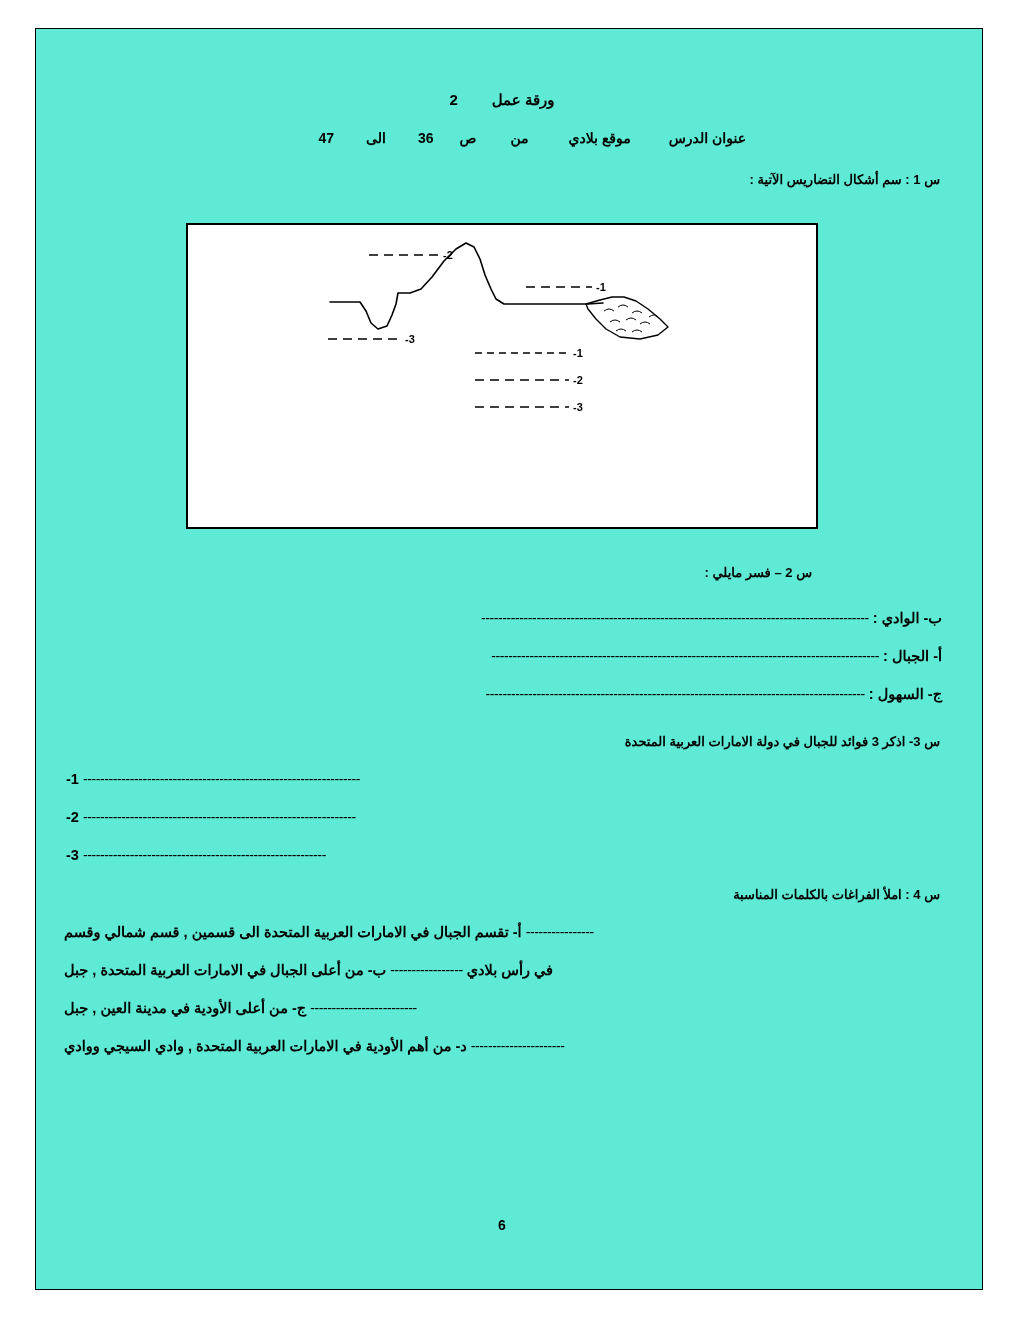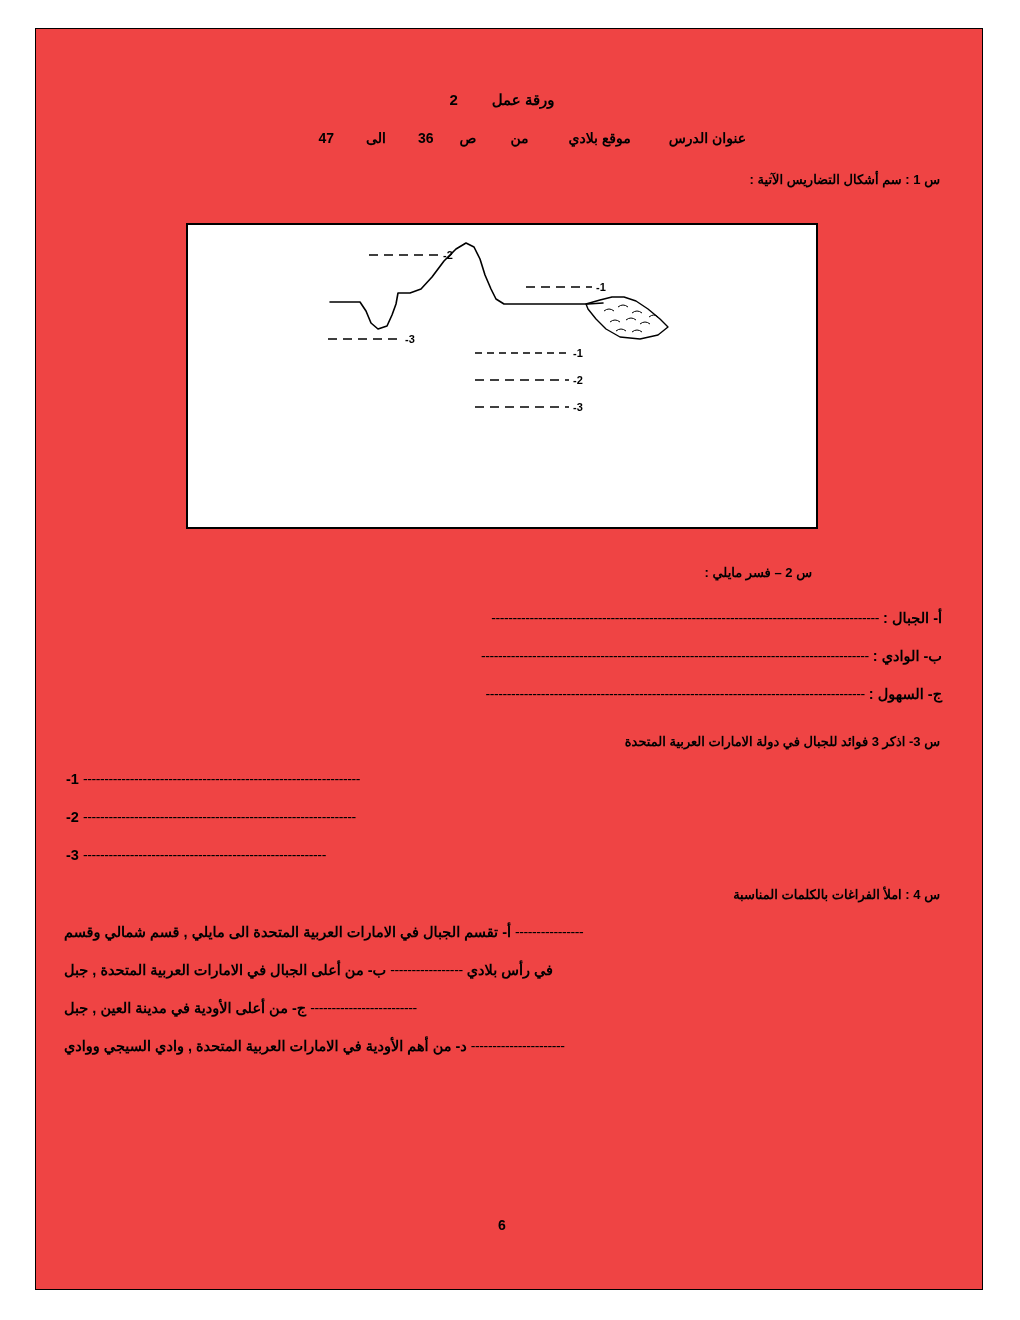--- a/index.html
+++ b/index.html
@@ -15,21 +15,21 @@
     position: relative;
   }
   .page {
     position: absolute;
     left: 35px;
     top: 28px;
     width: 948px;
     height: 1262px;
     border: 1px solid #000000;
     box-sizing: border-box;
-    background: #ef4444;
+    background: #5eead4;
   }
   .inner {
     position: absolute;
     left: 26px;
     top: 20px;
     width: 880px;
     height: 1210px;
     direction: rtl;
   }
 
@@ -176,28 +176,28 @@
 
         <line x1="287" y1="182" x2="381" y2="182" stroke="#000000" stroke-width="1.4" stroke-dasharray="9,6"></line>
         <text x="385" y="186" font-family="Liberation Sans, sans-serif" font-size="11" font-weight="bold">-3</text>
       </svg>
     </div>
 
     <div class="q q2" style="margin-top:36px;">س 2 – فسر مايلي  :</div>
 
     <div class="sec2">
       <div class="ansline">
+        <span class="lbl">ب- الوادي  :</span>
+        <span class="dash">-------------------------------------------------------------------------------------------</span>
+      </div>
+      <div class="ansline">
         <span class="lbl">أ- الجبال  :</span>
         <span class="dash">-------------------------------------------------------------------------------------------</span>
       </div>
       <div class="ansline">
-        <span class="lbl">ب- الوادي  :</span>
-        <span class="dash">-------------------------------------------------------------------------------------------</span>
-      </div>
-      <div class="ansline">
         <span class="lbl">ج- السهول  :</span>
         <span class="dash">-----------------------------------------------------------------------------------------</span>
       </div>
     </div>
 
     <div class="q q3">س 3- اذكر 3 فوائد للجبال في دولة الامارات العربية المتحدة</div>
 
     <div class="sec3">
       <div class="ansline">
         <span class="dash">-----------------------------------------------------------------</span>
@@ -211,21 +211,21 @@
         <span class="dash">---------------------------------------------------------</span>
         <span class="lbl">3-</span>
       </div>
     </div>
 
     <div class="q q4">س 4  :  املأ الفراغات بالكلمات المناسبة</div>
 
     <div class="sec4">
       <div class="ansline">
         <span class="dash">----------------</span>
-        <span class="lbl">أ- تقسم الجبال في الامارات العربية المتحدة الى مايلي , قسم شمالي وقسم</span>
+        <span class="lbl">أ- تقسم الجبال في الامارات العربية المتحدة الى قسمين , قسم شمالي وقسم</span>
       </div>
       <div class="ansline">
         <span class="lbl">في رأس بلادي</span>
         <span class="dash">-----------------</span>
         <span class="lbl">ب- من أعلى الجبال في الامارات العربية المتحدة , جبل</span>
       </div>
       <div class="ansline">
         <span class="dash">-------------------------</span>
         <span class="lbl">ج- من أعلى الأودية في مدينة العين , جبل</span>
       </div>

